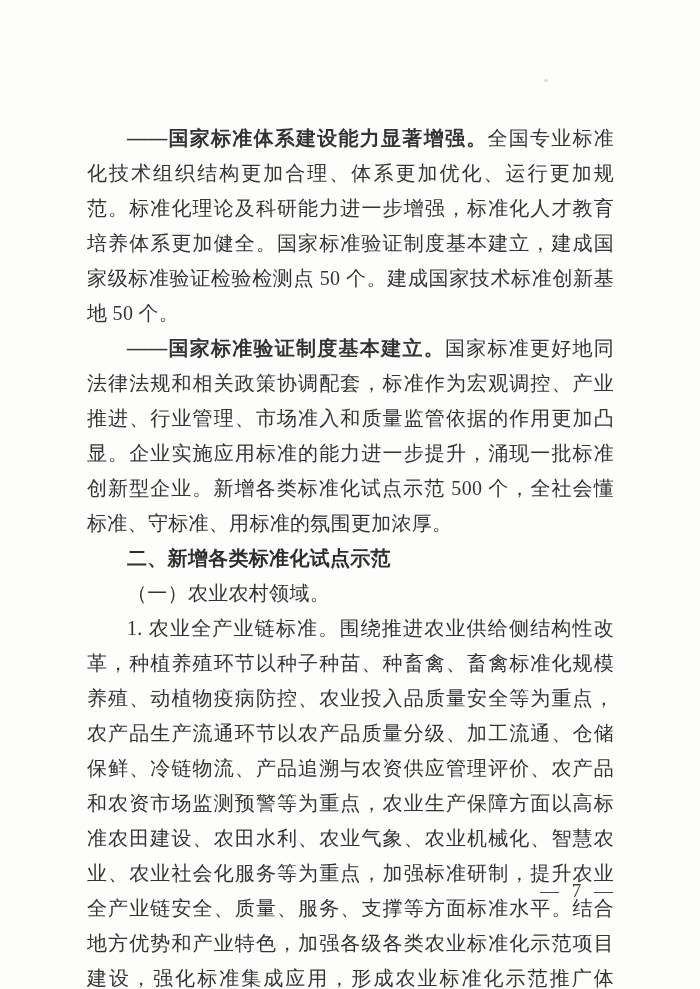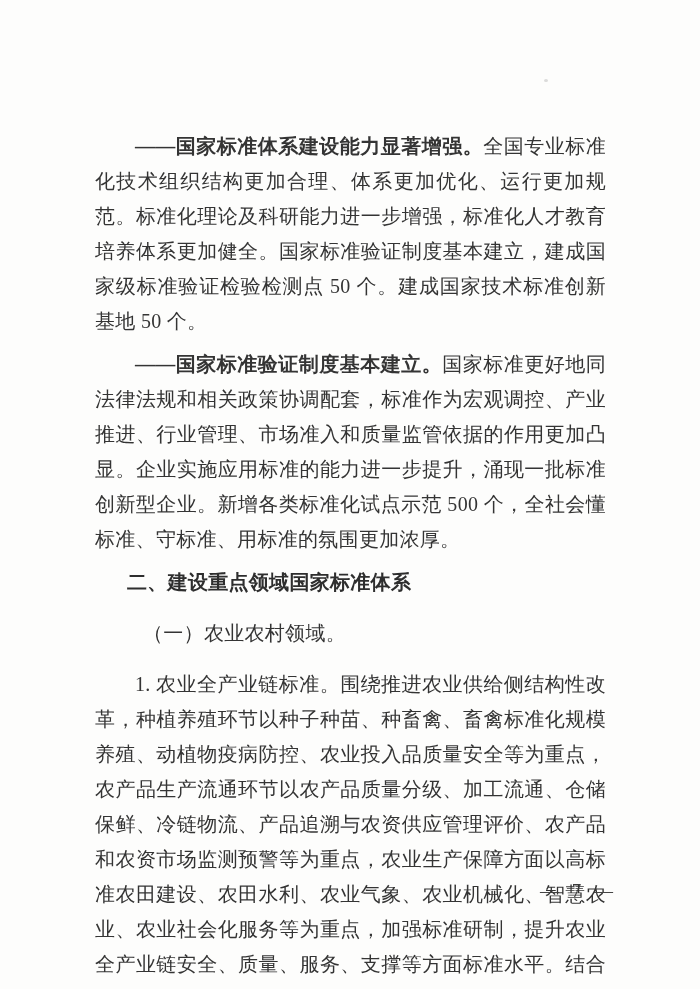--- a/index.html
+++ b/index.html
@@ -21,37 +21,37 @@
     position: absolute;
     left: 87px;
     top: 121px;
     width: 527px;
     font-size: 20px;
     line-height: 35px;
     text-align: justify;
     letter-spacing: 0.3px;
   }
   .para {
-    margin: 8px;
+    margin: 0;
     text-indent: 2em;
   }
   .para .lead {
     font-weight: bold;
   }
   .section-heading {
     margin: 0;
     font-family: "Liberation Sans", "DejaVu Sans", sans-serif;
     font-weight: bold;
     font-size: 20px;
     line-height: 35px;
     text-indent: 2em;
     color: #2e2e2e;
   }
   .subsection-heading {
-    margin: 16px;
+    margin: 0;
     font-weight: normal;
     font-size: 20px;
     line-height: 35px;
     text-indent: 2em;
   }
   .pageno {
     position: absolute;
     top: 877px;
     left: 540px;
     font-size: 19px;
@@ -75,21 +75,21 @@
 <div class="page">
 
   <div class="artifact"></div>
 
   <div class="content">
 
     <p class="para"><span class="lead">——国家标准体系建设能力显著增强。</span><span>全国专业标准化技术组织结构更加合理、体系更加优化、运行更加规范。标准化理论及科研能力进一步增强，标准化人才教育培养体系更加健全。国家标准验证制度基本建立，建成国家级标准验证检验检测点 50 个。建成国家技术标准创新基地 50 个。</span></p>
 
     <p class="para"><span class="lead">——国家标准验证制度基本建立。</span><span>国家标准更好地同法律法规和相关政策协调配套，标准作为宏观调控、产业推进、行业管理、市场准入和质量监管依据的作用更加凸显。企业实施应用标准的能力进一步提升，涌现一批标准创新型企业。新增各类标准化试点示范 500 个，全社会懂标准、守标准、用标准的氛围更加浓厚。</span></p>
 
-    <h2 class="section-heading">二、建设重点领域国家标准体系</h2>
+    <h2 class="section-heading">二、新增各类标准化试点示范</h2>
 
     <h3 class="subsection-heading">（一）农业农村领域。</h3>
 
     <p class="para">1. 农业全产业链标准。围绕推进农业供给侧结构性改革，种植养殖环节以种子种苗、种畜禽、畜禽标准化规模养殖、动植物疫病防控、农业投入品质量安全等为重点，农产品生产流通环节以农产品质量分级、加工流通、仓储保鲜、冷链物流、产品追溯与农资供应管理评价、农产品和农资市场监测预警等为重点，农业生产保障方面以高标准农田建设、农田水利、农业气象、农业机械化、智慧农业、农业社会化服务等为重点，加强标准研制，提升农业全产业链安全、质量、服务、支撑等方面标准水平。结合地方优势和产业特色，加强各级各类农业标准化示范项目建设，强化标准集成应用，形成农业标准化示范推广体系。开展农业品牌建设、评价标准研制。</p>
 
   </div>
 
   <div class="pageno">— 7 —</div>
 
 </div>

